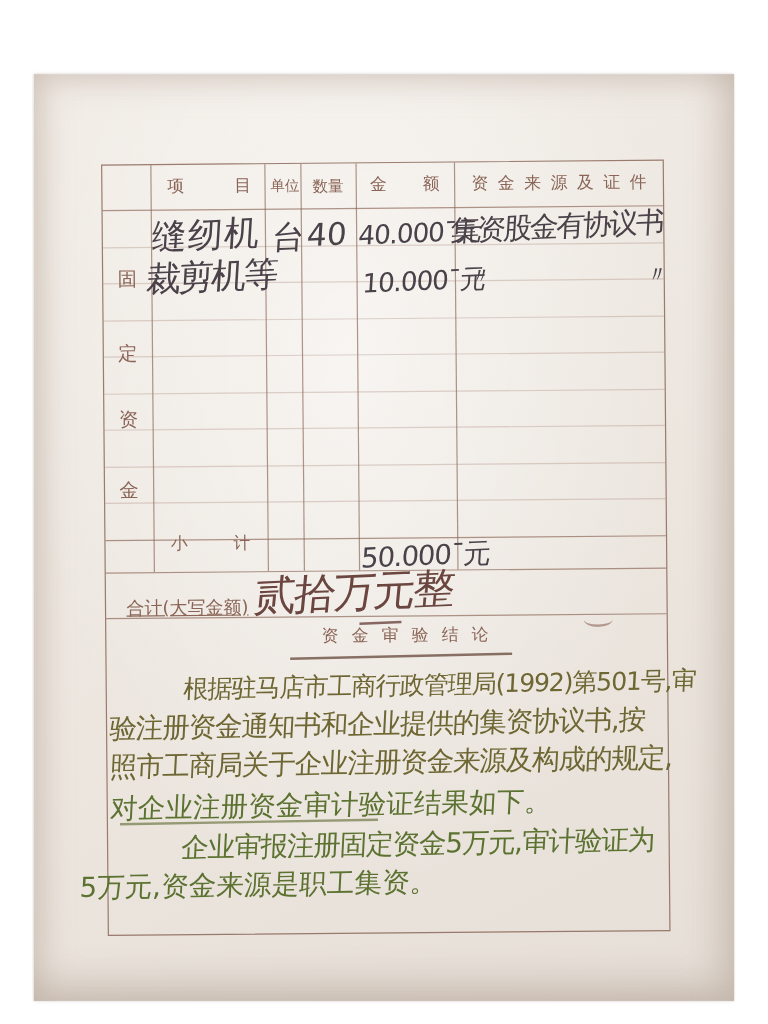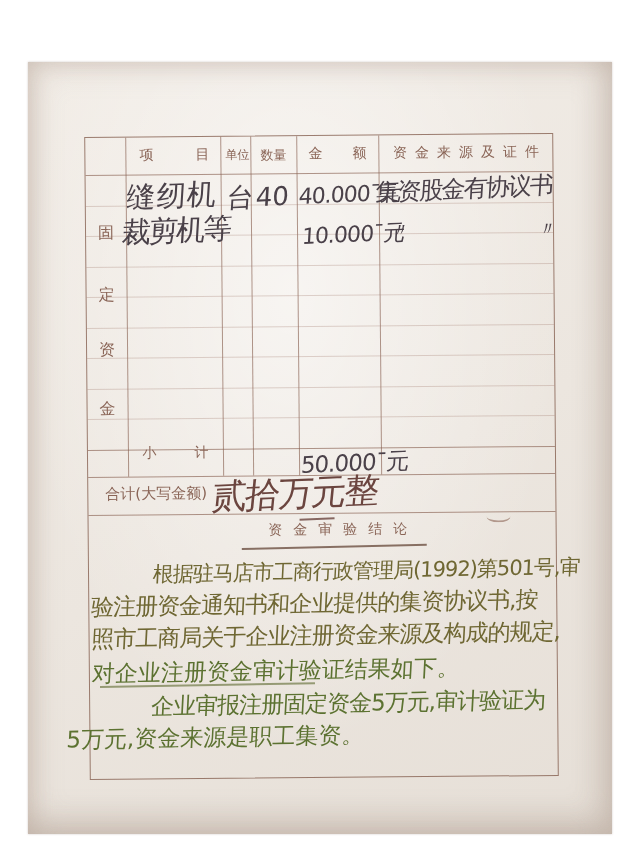--- a/index.html
+++ b/index.html
@@ -97,21 +97,21 @@
     <div class="hw" style="left:170px;top:45px;font-size:26px;">40</div>
     <div class="hw" style="left:213px;top:44px;font-size:22px;letter-spacing:-1px;">40.000¯元</div>
     <div class="hw" style="left:216px;top:84px;font-size:22px;letter-spacing:-1px;">10.000¯元</div>
     <div class="hw" style="left:290px;top:38px;font-size:24px;letter-spacing:-2px;">集资股金有协议书</div>
     <div class="hw" style="left:305px;top:82px;font-size:19px;">〃</div>
     <div class="hw" style="left:452px;top:82px;font-size:19px;">〃</div>
 
     <div class="print ctr" style="left:40px;top:307px;width:95px;font-size:14px;letter-spacing:12px;text-indent:12px;">小　计</div>
     <div class="hw" style="left:213px;top:312px;font-size:23px;letter-spacing:-1px;">50.000¯元</div>
 
-    <div class="print" style="left:17px;top:347px;font-size:15px;">合计(大写金额)</div>
+    <div class="print" style="left:17px;top:360px;font-size:15px;text-decoration:underline;">合计(大写金额)</div>
     <div class="hw2" style="left:124px;top:334px;font-size:35px;letter-spacing:-2px;">贰拾万元整</div>
     <div class="stroke" style="left:211px;top:382px;width:35px;height:2px;background:rgba(107,69,63,0.8);transform:rotate(-2deg);"></div>
     <div class="stroke" style="left:398px;top:376px;width:24px;height:10px;border-bottom:2px solid rgba(140,100,85,0.6);border-radius:0 0 50% 50%;"></div>
 
     <div class="print ctr" style="left:134px;top:385px;width:230px;font-size:14px;letter-spacing:11px;text-indent:11px;">资金审验结论</div>
     <div class="stroke" style="left:153px;top:410px;width:185px;height:2px;background:rgba(100,70,55,0.75);transform:rotate(-0.8deg);"></div>
 
     <div class="gl g-a" style="left:64px;top:421px;font-size:21px;letter-spacing:-1px;">根据驻马店市工商行政管理局(1992)第501号,审</div>
     <div class="gl g-a" style="left:2px;top:452px;font-size:23px;letter-spacing:-1px;">验注册资金通知书和企业提供的集资协议书,按</div>
     <div class="gl g-a" style="left:2px;top:484px;font-size:23px;letter-spacing:-1px;">照市工商局关于企业注册资金来源及构成的规定,</div>

